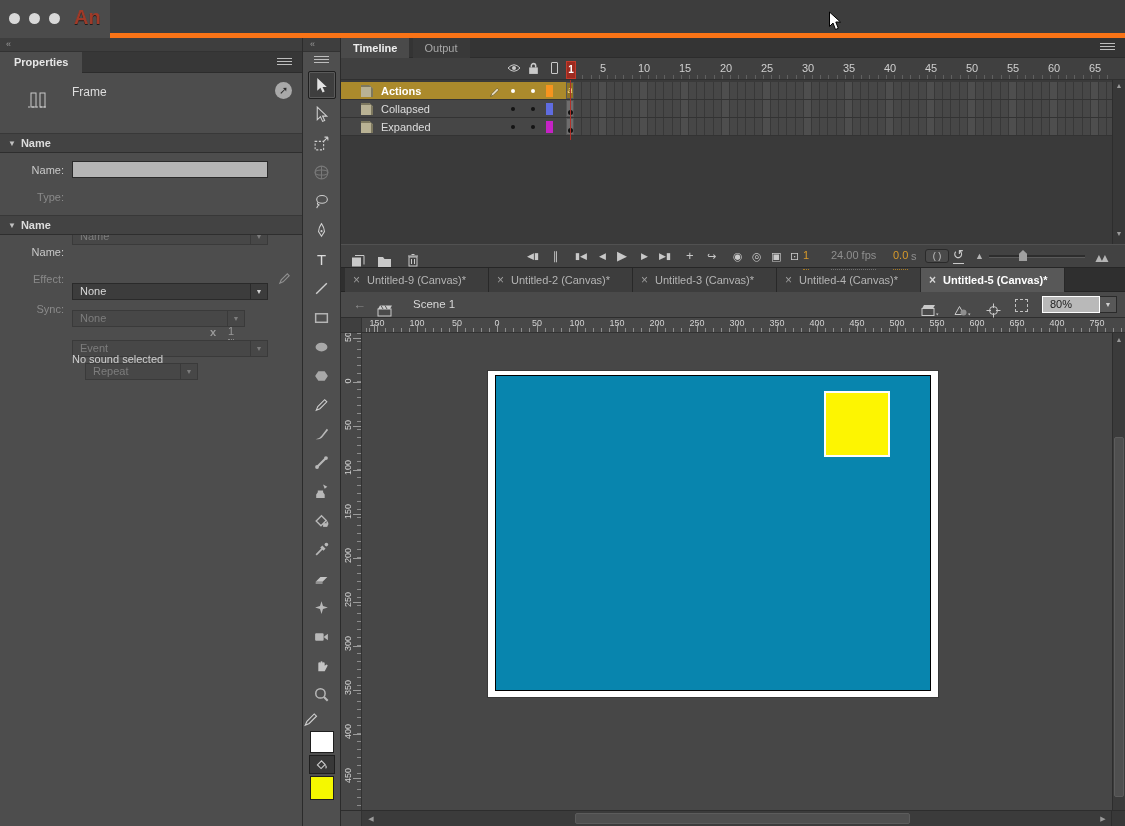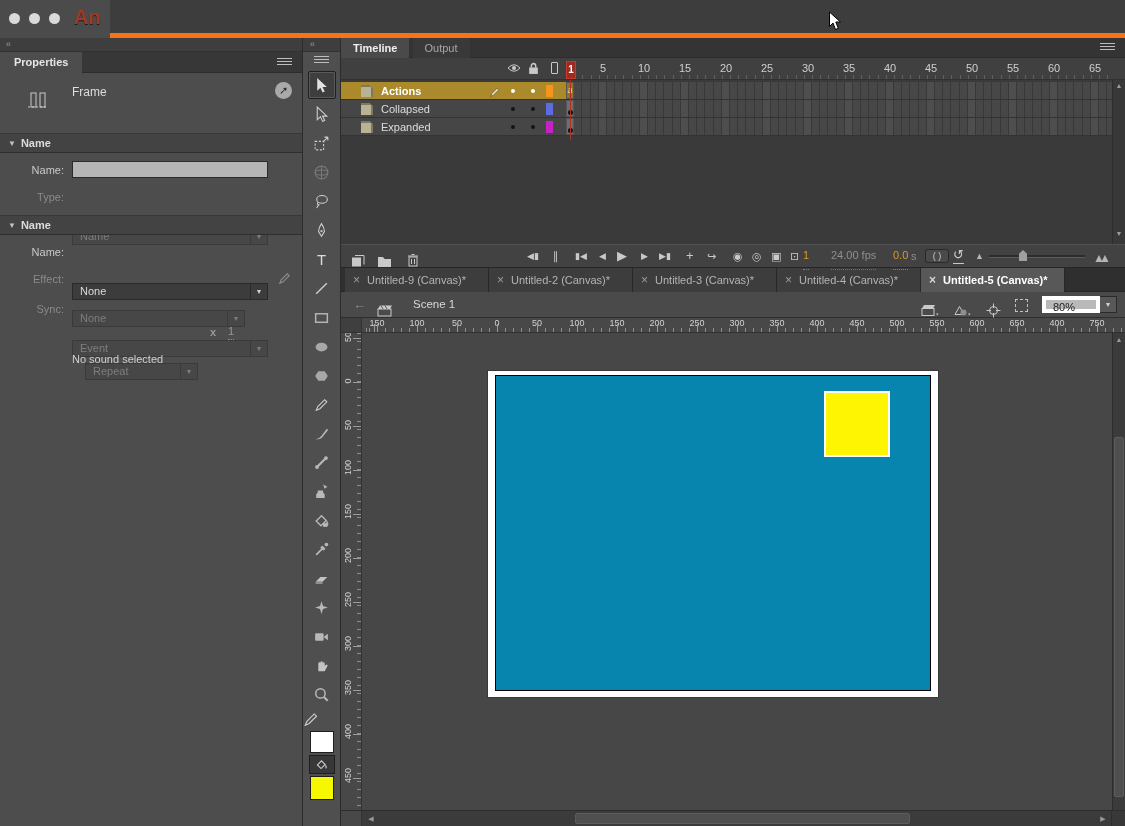--- a/index.html
+++ b/index.html
@@ -126,21 +126,21 @@
   .doc-tab { width:144px; height:24px; line-height:24px; background:#3d3d3d; color:#b4b4b4;
              border-right:1px solid #282828; padding-left:8px; white-space:nowrap; overflow:hidden; cursor:pointer; }
   .doc-tab.active { background:#585858; color:#fff; font-weight:bold; }
   .doc-close { color:#9d9d9d; margin-right:7px; font-size:12px; }
   .doc-tab.active .doc-close { color:#d5d5d5; }
 
   
   .edit-bar { position:relative; height:26px; background:#4a4a4a; border-bottom:1px solid #2e2e2e; }
   .eb { position:absolute; top:0; height:25px; line-height:25px; cursor:pointer; }
   .scene-name { color:#d8d8d8; font-size:11.5px; cursor:default; }
-  .zoom-field { top:4px; width:58px; height:17px; background:#b9b9b9; border:4px solid #ffffff;
+  .zoom-field { top:4px; width:58px; height:17px; background:#b9b9b9; border:1px solid #ffffff;
                 color:#1e1e1e; line-height:15px; padding-left:7px; }
   .zoom-btn { top:4px; width:17px; height:17px; background:#585858; border:1px solid #2a2a2a; border-left:none;
               color:#cfcfcf; font-size:7px; text-align:center; line-height:16px; }
   .dash-box { top:7px; width:13px; height:13px; border:1px dashed #c2c2c2; }
 
   
   .hruler-row { height:15px; display:flex; }
   .ruler-corner { width:21px; background:#3f3f3f; border-right:1px solid #323232; border-bottom:1px solid #323232; }
   .hruler { position:relative; flex:1; background:#484848; border-bottom:1px solid #323232; overflow:hidden; }
   .hruler:before { content:""; position:absolute; left:0; right:0; bottom:0; height:4px;

